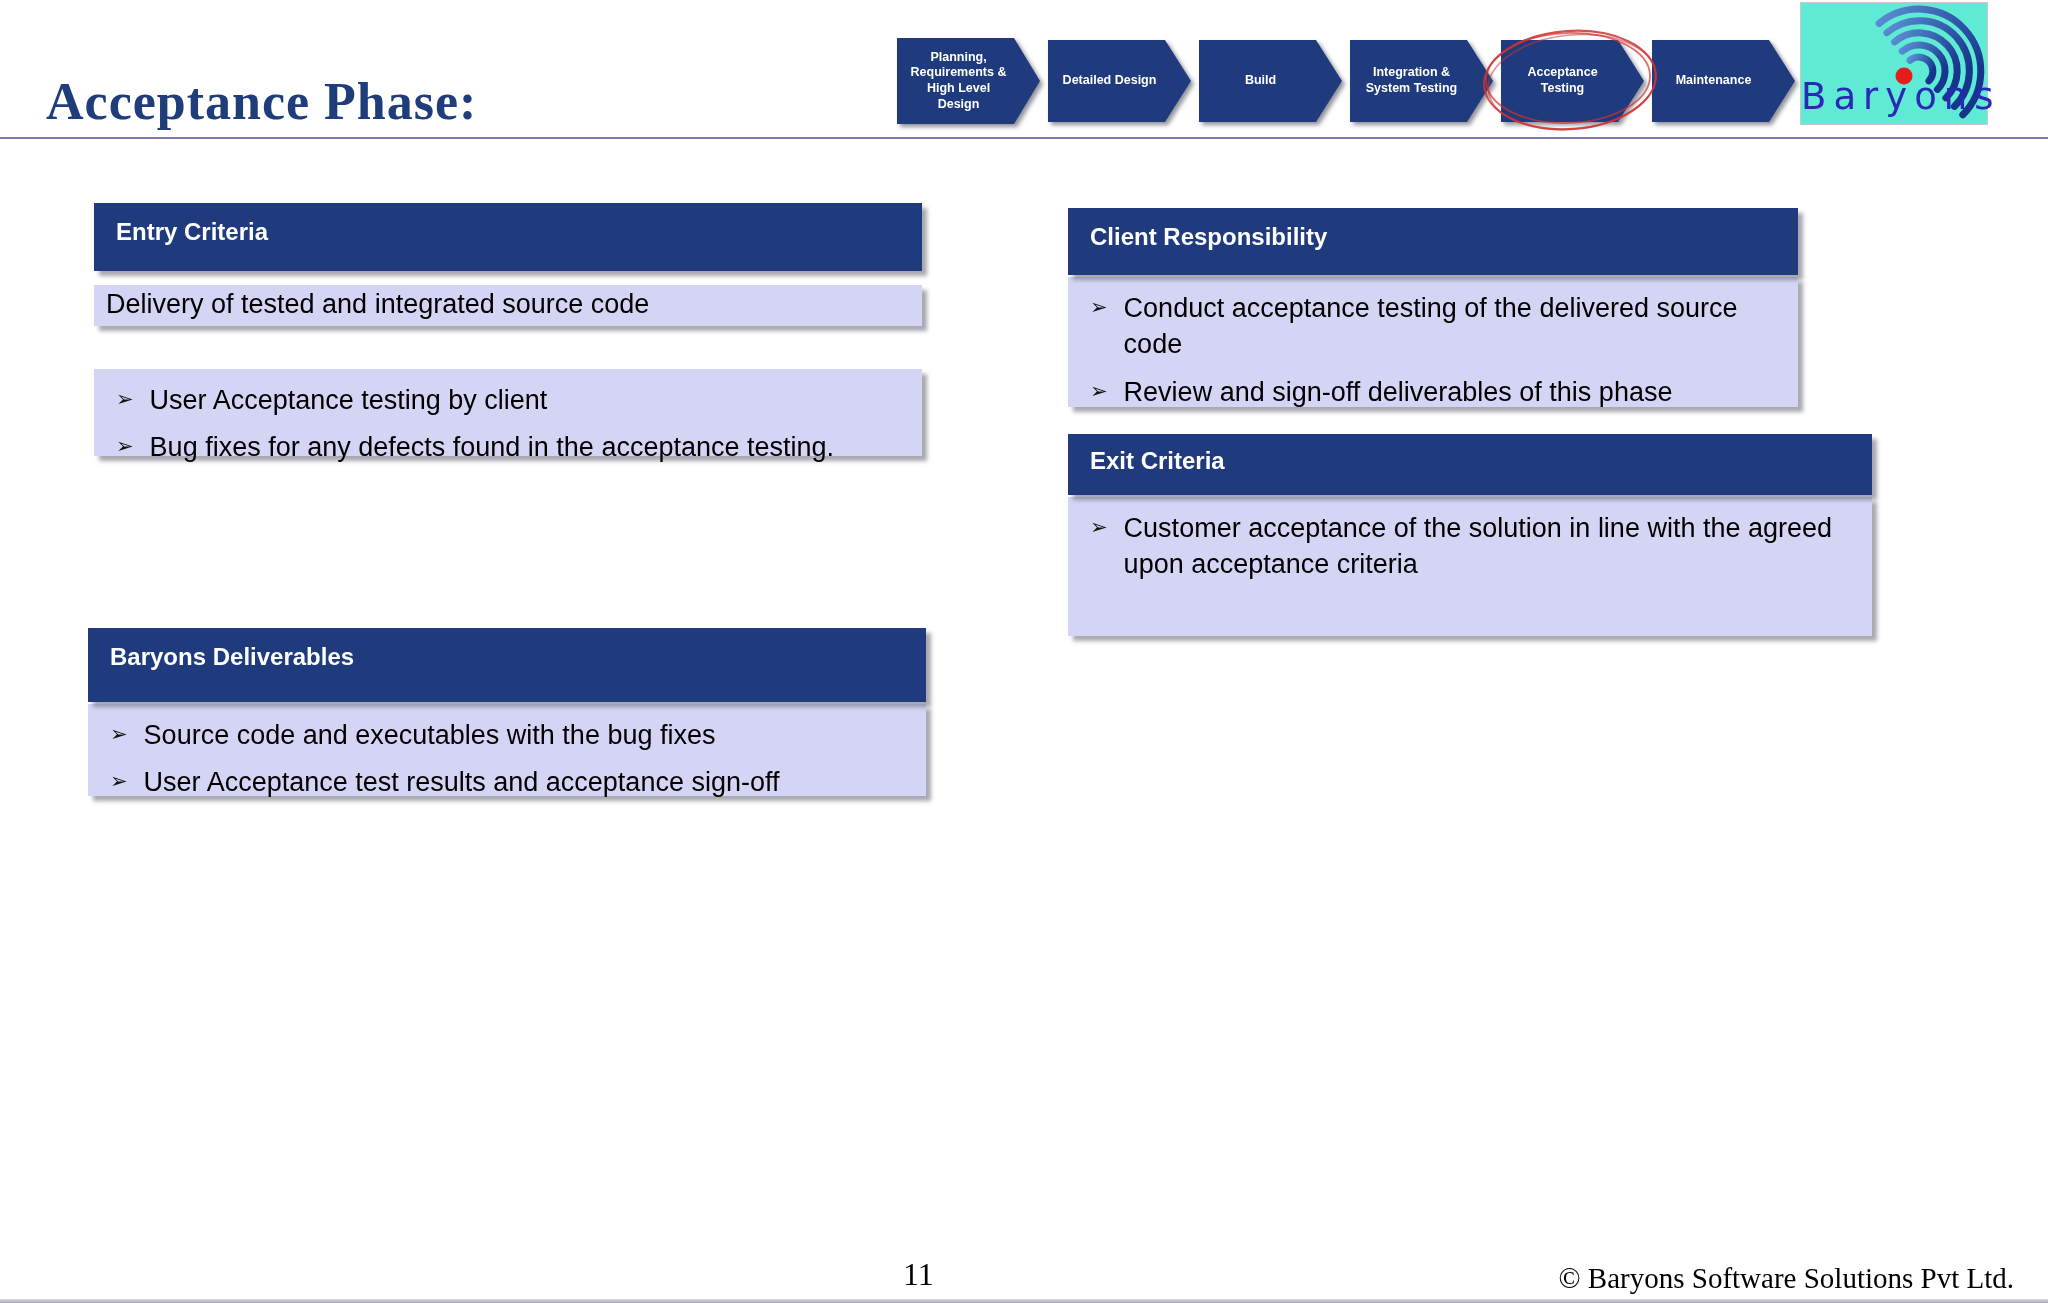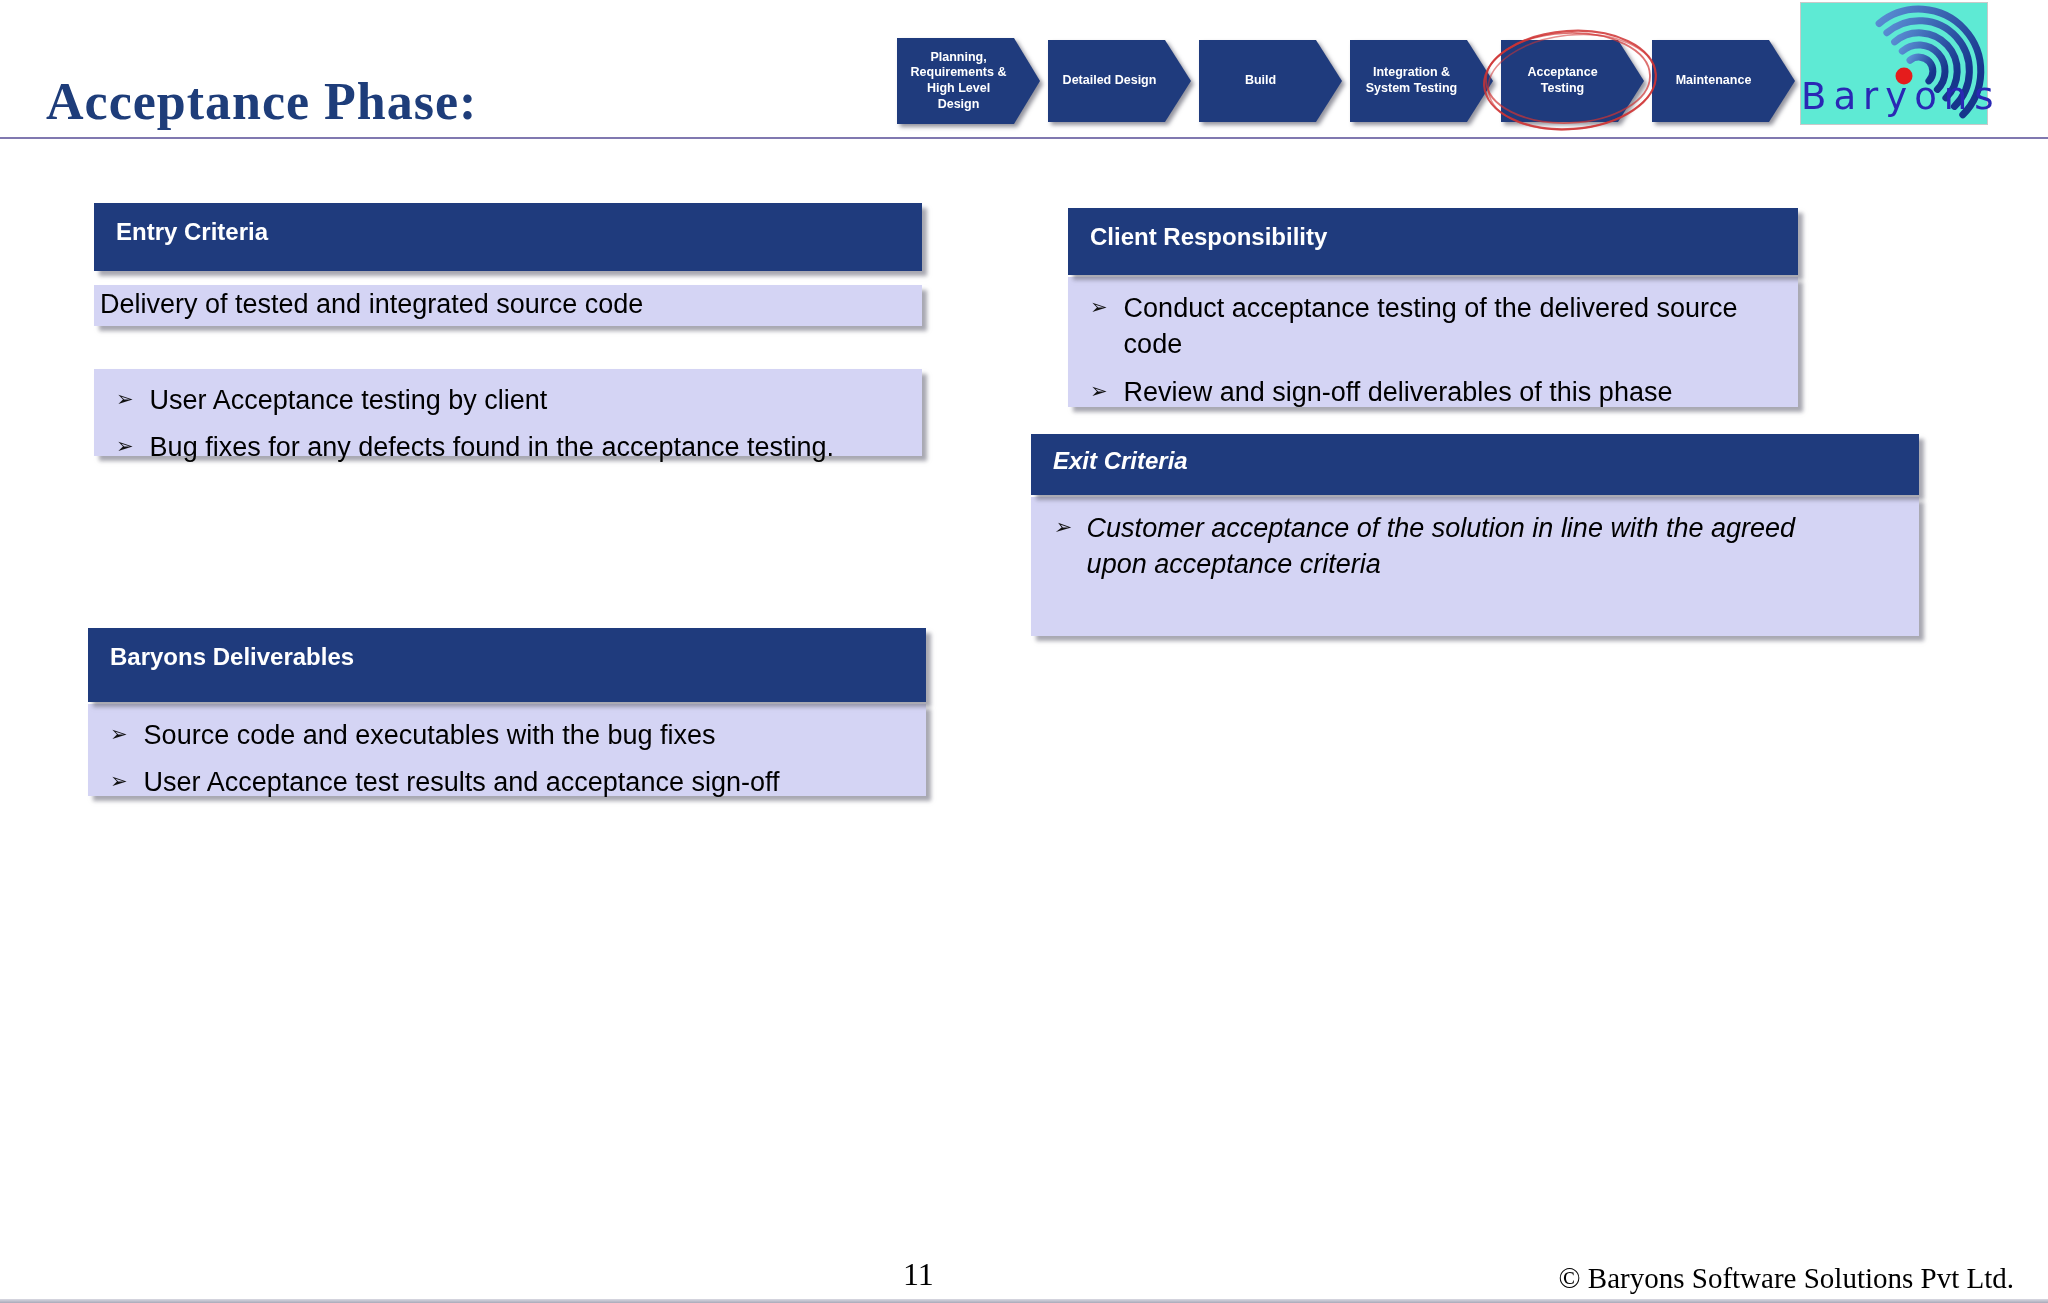--- a/index.html
+++ b/index.html
@@ -70,21 +70,21 @@
     box-shadow:5px 5px 4px rgba(110,110,125,.6);
     position:relative; z-index:2;
   }
   .infobox .bdy{
     background:var(--lavender);
     margin-top:2px;
     box-shadow:5px 5px 4px rgba(110,110,125,.6);
     font-size:27px; color:#000;
     position:relative; z-index:1;
   }
-  .plain-line{ padding:4px 0 0 6px;margin-top:14px; }
+  .plain-line{ padding:4px 0 0 12px;margin-top:14px; }
   .bullet-row{
     display:flex; align-items:flex-start; gap:16px;
     padding-left:22px; margin-top:11px;
     line-height:1.35;
   }
   .bullet-glyph{
     font-size:21px; line-height:1.6; color:#111;
     flex:0 0 auto;
   }
   
@@ -200,21 +200,21 @@
         <span class="bullet-glyph">➢</span>
         <div class="bullet-text">Conduct acceptance testing of the delivered source code</div>
       </div>
       <div class="bullet-row">
         <span class="bullet-glyph">➢</span>
         <div class="bullet-text">Review and sign-off deliverables of this phase</div>
       </div>
     </div>
   </div>
 
-  <div class="infobox" style="left:1031px; top:434px; width:888px;font-style:italic;">
+  <div class="infobox" style="left:1068px; top:434px; width:804px;">
     <div class="hdr" style="height:61px; padding-top:13px;">Exit Criteria</div>
     <div class="bdy" style="height:139px; padding-top:2px;">
       <div class="bullet-row">
         <span class="bullet-glyph">➢</span>
         <div class="bullet-text" style="max-width:760px;">Customer acceptance of the solution in line with the agreed upon acceptance criteria</div>
       </div>
     </div>
   </div>
 
   <div class="page-number">11</div>

